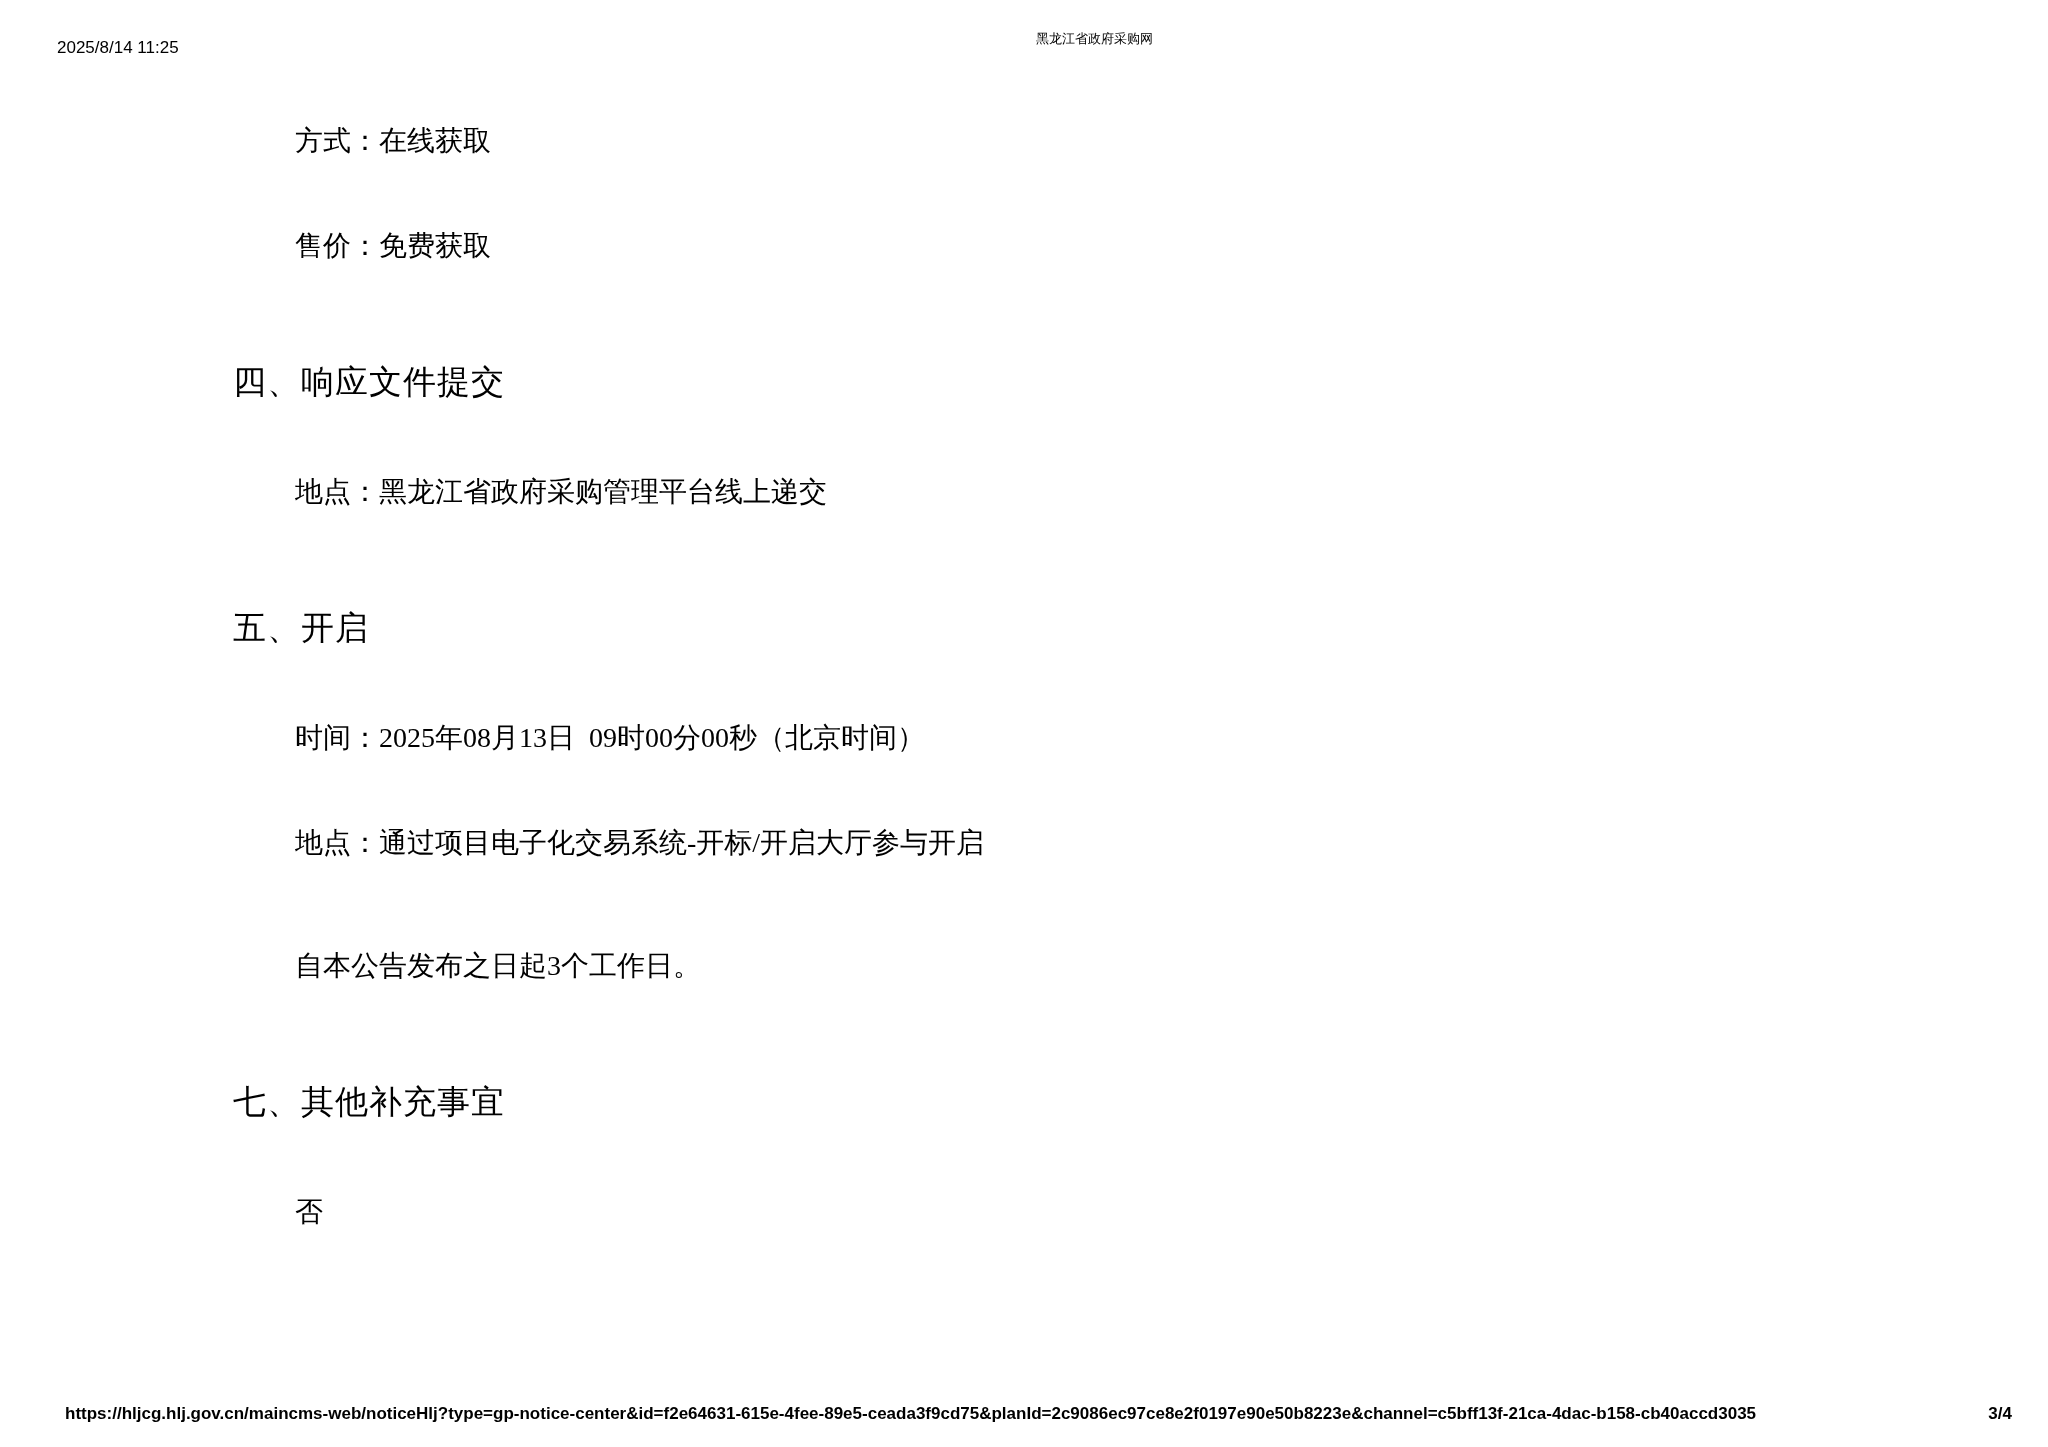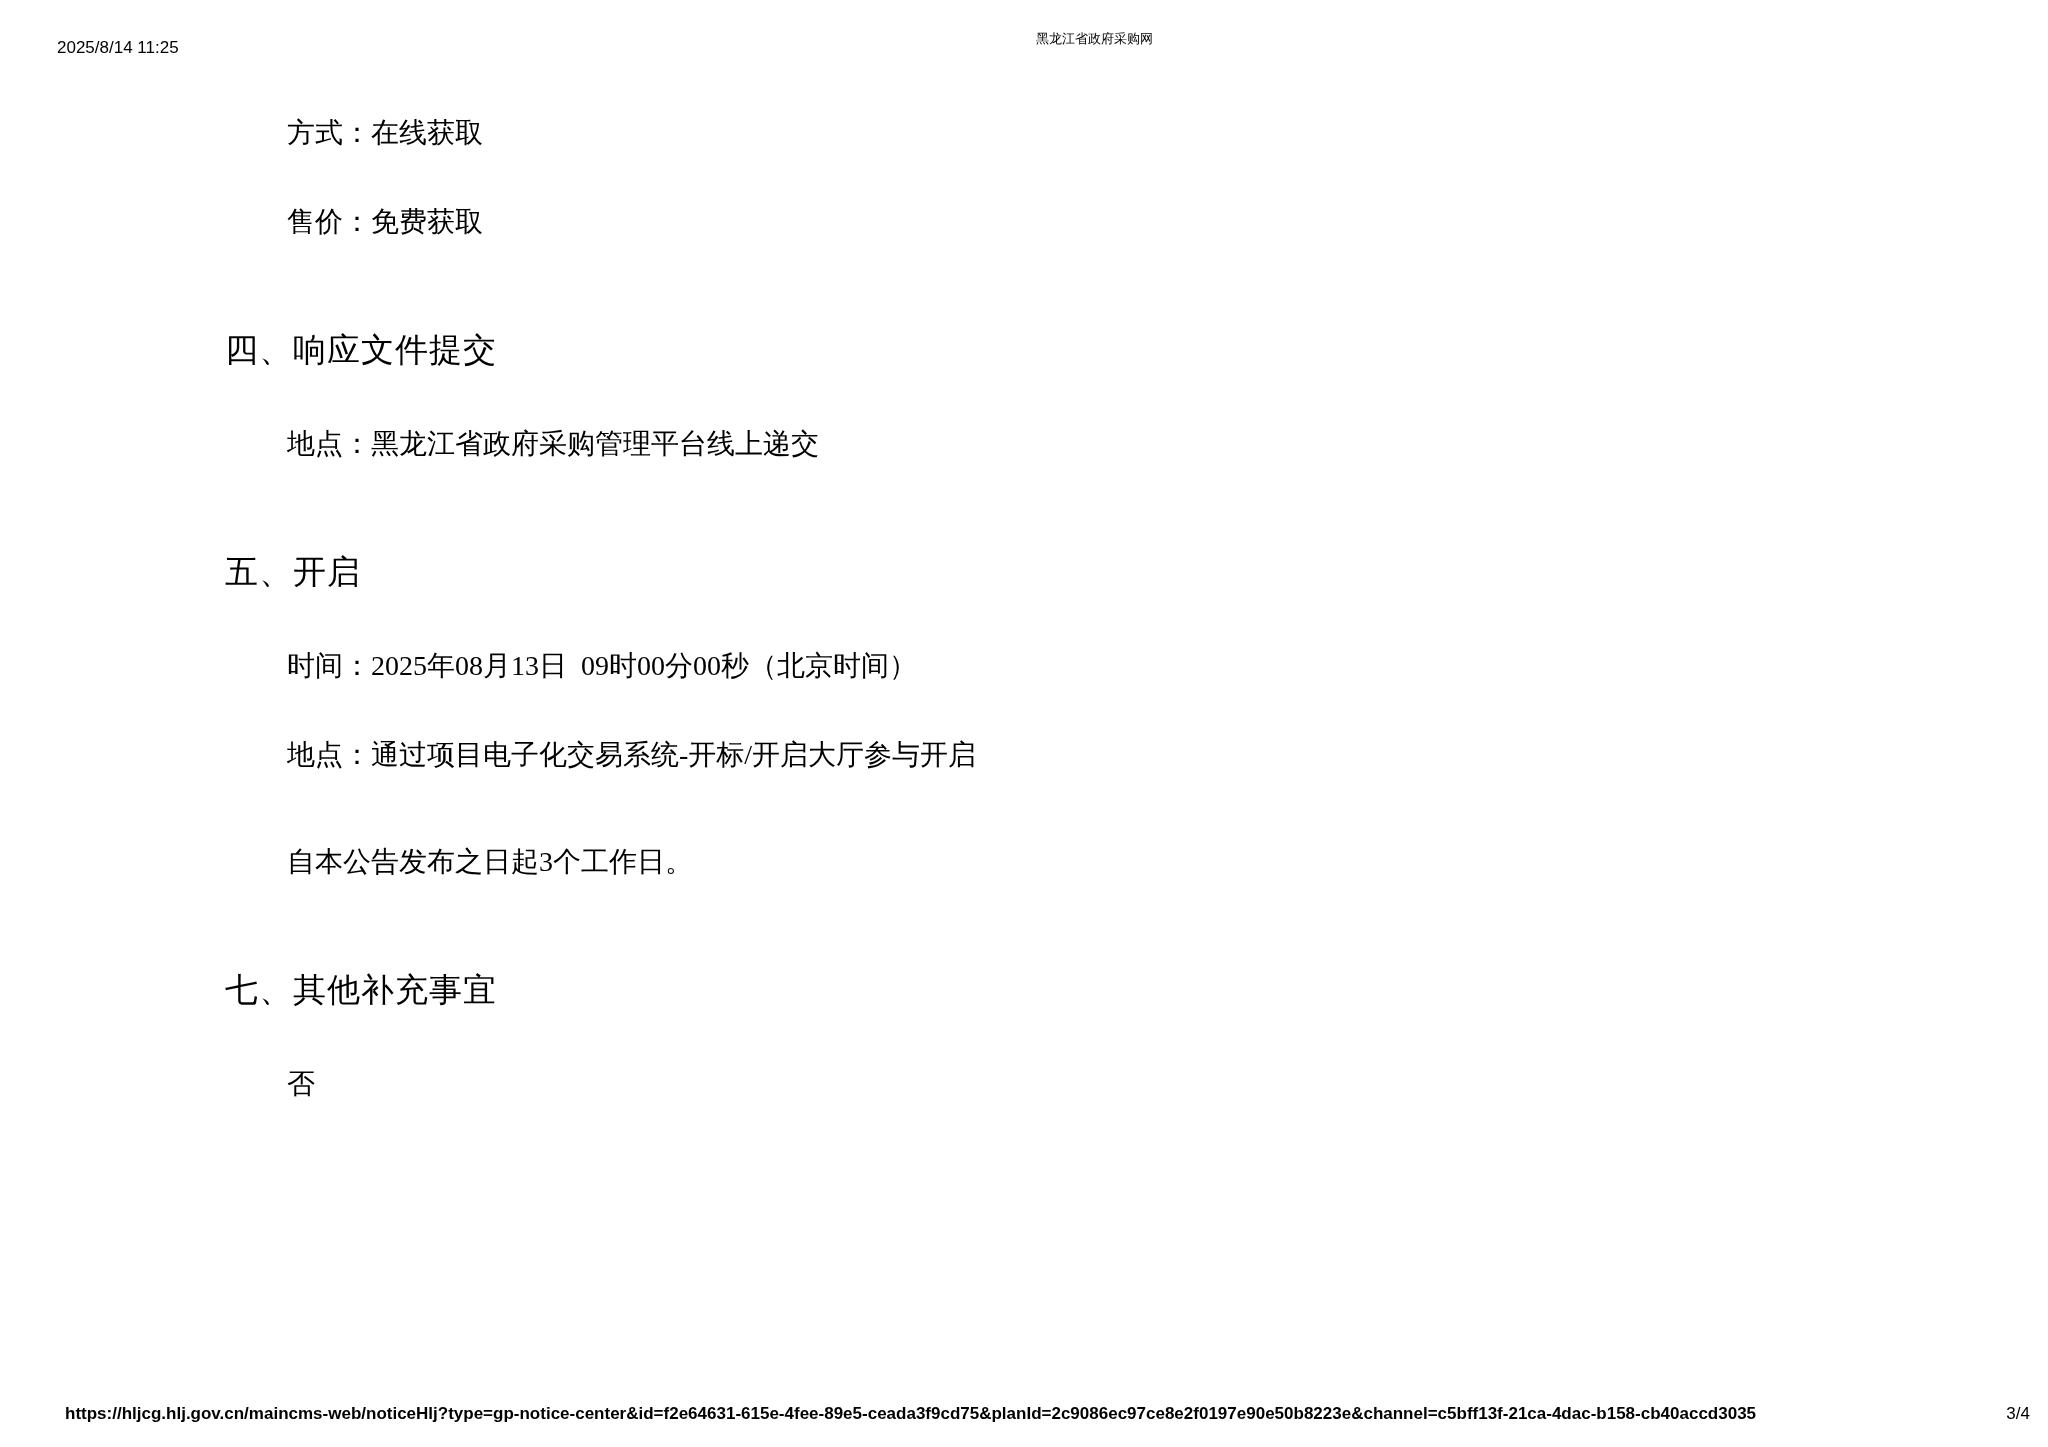--- a/index.html
+++ b/index.html
@@ -15,31 +15,31 @@
   .print-meta {
     position: absolute;
     font-family: "Liberation Sans", "DejaVu Sans", sans-serif;
     font-size: 17px;
     color: #000;
     white-space: nowrap;
   }
   #hdr-date  { left: 57px;  top: 38px; }
   #hdr-title { left: 1036px; top: 30px; font-size: 13px; }
   #ftr-url   { left: 65px;  top: 1404px; max-width: 1870px; overflow: hidden; font-weight: bold; }
-  #ftr-page  { right: 18px; top: 1404px; }
+  #ftr-page  { right: 36px; top: 1404px; font-weight: bold; }
 
   
   .doc {
     position: absolute;
     left: 225px; top: 70px; right: 60px;
     font-family: "Liberation Serif", "DejaVu Serif", serif;
     color: #000;
     white-space: pre-wrap;
   }
-  .doc p { margin: 0; }
+  .doc p { margin: 8px; }
   .h {  
     font-size: 33px;
     line-height: 62px;
     margin-top: 17px !important;
     letter-spacing: 1px;
   }
   .b {  
     font-size: 28px;
     line-height: 53px;
     padding-left: 62px;

